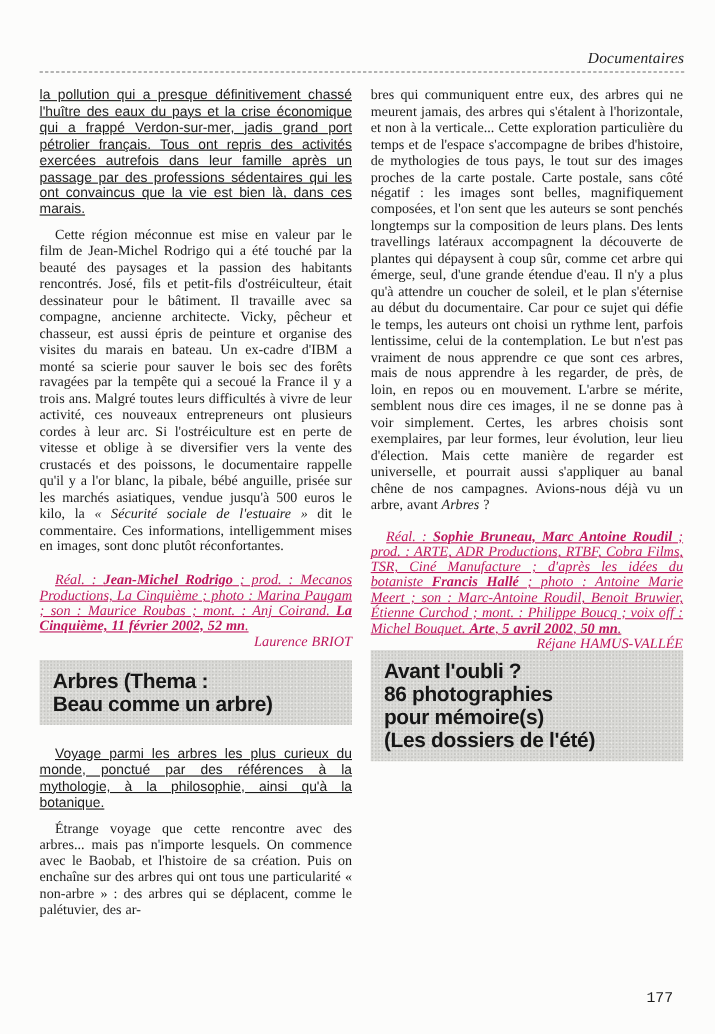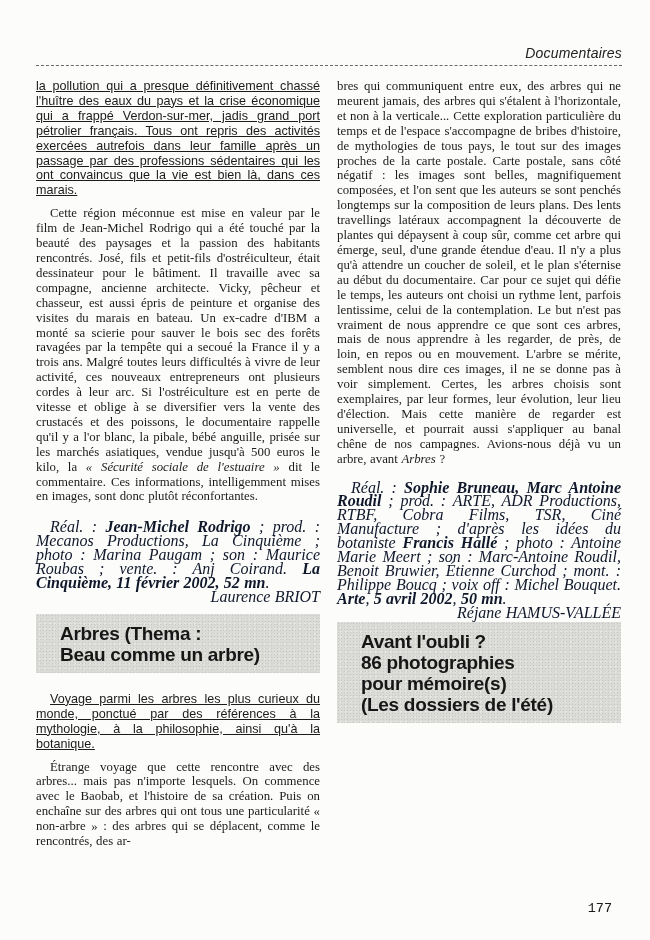--- a/index.html
+++ b/index.html
@@ -13,21 +13,21 @@
     box-sizing:border-box;
     padding:44px 28px 0 36px;
   }
   
   .runhead{
     border-bottom:1px dashed #6a6a6a;
     padding-bottom:3px;
     text-align:right;
   }
   .runhead .title{
-    font-family:Liberation Sans, sans-serif;
+    font-family:Liberation Serif, serif;
     font-style:italic;
     font-size:14px;
     letter-spacing:.2px;
     color:#222;
   }
   
   .cols{display:flex;gap:17px;margin-top:13px;}
   .col{width:284px;flex:0 0 284px;}
   
   .p{
@@ -40,40 +40,41 @@
   .serif{font-family:"Liberation Serif","DejaVu Serif",serif;}
   .sans{font-family:"Liberation Sans","DejaVu Sans",sans-serif;font-size:12.6px;text-decoration:underline;}
   .indent{text-indent:14px;}
   .mt-sm{margin-top:8px;}
   .mt-md{margin-top:16px;}
   .mt-lg{margin-top:24px;}
   
   .credits{
     font-family:"Liberation Serif","DejaVu Serif",serif;
     font-style:italic;
-    font-size:16px;
+    font-size:13px;
     line-height:13.9px;
     text-align:justify;
     text-indent:14px;
     word-spacing:.3px;
-    color:#0f172a;
+    color:#be185d;
+    text-decoration:underline;
   }
   .credits .b{font-weight:bold;}
   .b{font-weight:bold;}
   .i{font-style:italic;}
   .sig{float:right;font-style:italic;}
   
   .headbox{
     background-color:#dadad7;
     background-image:
       radial-gradient(#c6c6c2 1px, transparent 1px),
       radial-gradient(#e8e8e4 1px, transparent 1px);
     background-size:3px 3px,5px 5px;
     background-position:0 0,1px 2px;
-    padding:9px 10px 8px 24px;
+    padding:9px 10px 8px 12px;
     box-sizing:border-box;
   }
   .headbox h2{
     margin:0;
     font-family:"Liberation Sans","DejaVu Sans",sans-serif;
     font-weight:bold;
     font-size:19px;
     line-height:21px;
     letter-spacing:-.3px;
     color:#161616;
@@ -94,26 +95,26 @@
 
   <div class="runhead">
     <span class="title">Documentaires</span>
   </div>
 
   <div class="cols">
 
     <div class="col">
       <p class="p sans">la pollution qui a presque définitivement chassé l'huître des eaux du pays et la crise économique qui a frappé Verdon-sur-mer, jadis grand port pétrolier français. Tous ont repris des activités exercées autrefois dans leur famille après un passage par des professions sédentaires qui les ont convaincus que la vie est bien là, dans ces marais.</p>
       <p class="p serif indent mt-sm"><span>Cette région méconnue est mise en valeur par le film de Jean-Michel Rodrigo qui a été touché par la beauté des paysages et la passion des habitants rencontrés. José, fils et petit-fils d'ostréiculteur, était dessinateur pour le bâtiment. Il travaille avec sa compagne, ancienne architecte. Vicky, pêcheur et chasseur, est aussi épris de peinture et organise des visites du marais en bateau. Un ex-cadre d'IBM a monté sa scierie pour sauver le bois sec des forêts ravagées par la tempête qui a secoué la France il y a trois ans. Malgré toutes leurs difficultés à vivre de leur activité, ces nouveaux entrepreneurs ont plusieurs cordes à leur arc. Si l'ostréiculture est en perte de vitesse et oblige à se diversifier vers la vente des crustacés et des poissons, le documentaire rappelle qu'il y a l'or blanc, la pibale, bébé anguille, prisée sur les marchés asiatiques, vendue jusqu'à 500 euros le kilo, la </span><span class="i">« Sécurité sociale de l'estuaire »</span><span> dit le commentaire. Ces informations, intelligemment mises en images, sont donc plutôt réconfortantes.</span></p>
-      <p class="credits mt-md"><span>Réal. : </span><span class="b">Jean-Michel Rodrigo</span><span> ; prod. : Mecanos Productions, La Cinquième ; photo : Marina Paugam ; son : Maurice Roubas ; vente. : Anj Coirand. </span><span class="b">La Cinquième, 11 février 2002, 52 mn</span><span>. </span><span class="sig">Laurence BRIOT</span></p>
+      <p class="credits mt-md"><span>Réal. : </span><span class="b">Jean-Michel Rodrigo</span><span> ; prod. : Mecanos Productions, La Cinquième ; photo : Marina Paugam ; son : Maurice Roubas ; mont. : Anj Coirand. </span><span class="b">La Cinquième, 11 février 2002, 52 mn</span><span>. </span><span class="sig">Laurence BRIOT</span></p>
       <div class="headbox mt-lg">
         <h2>Arbres (Thema :<br>Beau comme un arbre)</h2>
       </div>
       <p class="p sans indent" style="margin-top:19px;">Voyage parmi les arbres les plus curieux du monde, ponctué par des références à la mythologie, à la philosophie, ainsi qu'à la botanique.</p>
-      <p class="p serif indent mt-sm">Étrange voyage que cette rencontre avec des arbres... mais pas n'importe lesquels. On commence avec le Baobab, et l'histoire de sa création. Puis on enchaîne sur des arbres qui ont tous une particularité « non-arbre » : des arbres qui se déplacent, comme le rencontrés, des ar-</p>
+      <p class="p serif indent mt-sm">Étrange voyage que cette rencontre avec des arbres... mais pas n'importe lesquels. On commence avec le Baobab, et l'histoire de sa création. Puis on enchaîne sur des arbres qui ont tous une particularité « non-arbre » : des arbres qui se déplacent, comme le palétuvier, des ar-</p>
     </div>
 
     <div class="col">
       <p class="p serif"><span>bres qui communiquent entre eux, des arbres qui ne meurent jamais, des arbres qui s'étalent à l'horizontale, et non à la verticale... Cette exploration particulière du temps et de l'espace s'accompagne de bribes d'histoire, de mythologies de tous pays, le tout sur des images proches de la carte postale. Carte postale, sans côté négatif : les images sont belles, magnifiquement composées, et l'on sent que les auteurs se sont penchés longtemps sur la composition de leurs plans. Des lents travellings latéraux accompagnent la découverte de plantes qui dépaysent à coup sûr, comme cet arbre qui émerge, seul, d'une grande étendue d'eau. Il n'y a plus qu'à attendre un coucher de soleil, et le plan s'éternise au début du documentaire. Car pour ce sujet qui défie le temps, les auteurs ont choisi un rythme lent, parfois lentissime, celui de la contemplation. Le but n'est pas vraiment de nous apprendre ce que sont ces arbres, mais de nous apprendre à les regarder, de près, de loin, en repos ou en mouvement. L'arbre se mérite, semblent nous dire ces images, il ne se donne pas à voir simplement. Certes, les arbres choisis sont exemplaires, par leur formes, leur évolution, leur lieu d'élection. Mais cette manière de regarder est universelle, et pourrait aussi s'appliquer au banal chêne de nos campagnes. Avions-nous déjà vu un arbre, avant </span><span class="i">Arbres</span><span> ?</span></p>
       <p class="credits" style="margin-top:14px;"><span>Réal. : </span><span class="b">Sophie Bruneau, Marc Antoine Roudil</span><span> ; prod. : ARTE, ADR Productions, RTBF, Cobra Films, TSR, Ciné Manufacture ; d'après les idées du botaniste </span><span class="b">Francis Hallé</span><span> ; photo : Antoine Marie Meert ; son : Marc-Antoine Roudil, Benoit Bruwier, Étienne Curchod ; mont. : Philippe Boucq ; voix off : Michel Bouquet. </span><span class="b">Arte</span><span>, </span><span class="b">5 avril 2002</span><span>, </span><span class="b">50 mn</span><span>. </span><span class="sig">Réjane HAMUS-VALLÉE</span></p>
       <div class="headbox" style="margin-top:13px;">
         <h2>Avant l'oubli ?<br>86 photographies<br>pour mémoire(s)<br>(Les dossiers de l'été)</h2>
       </div>
     </div>
 

